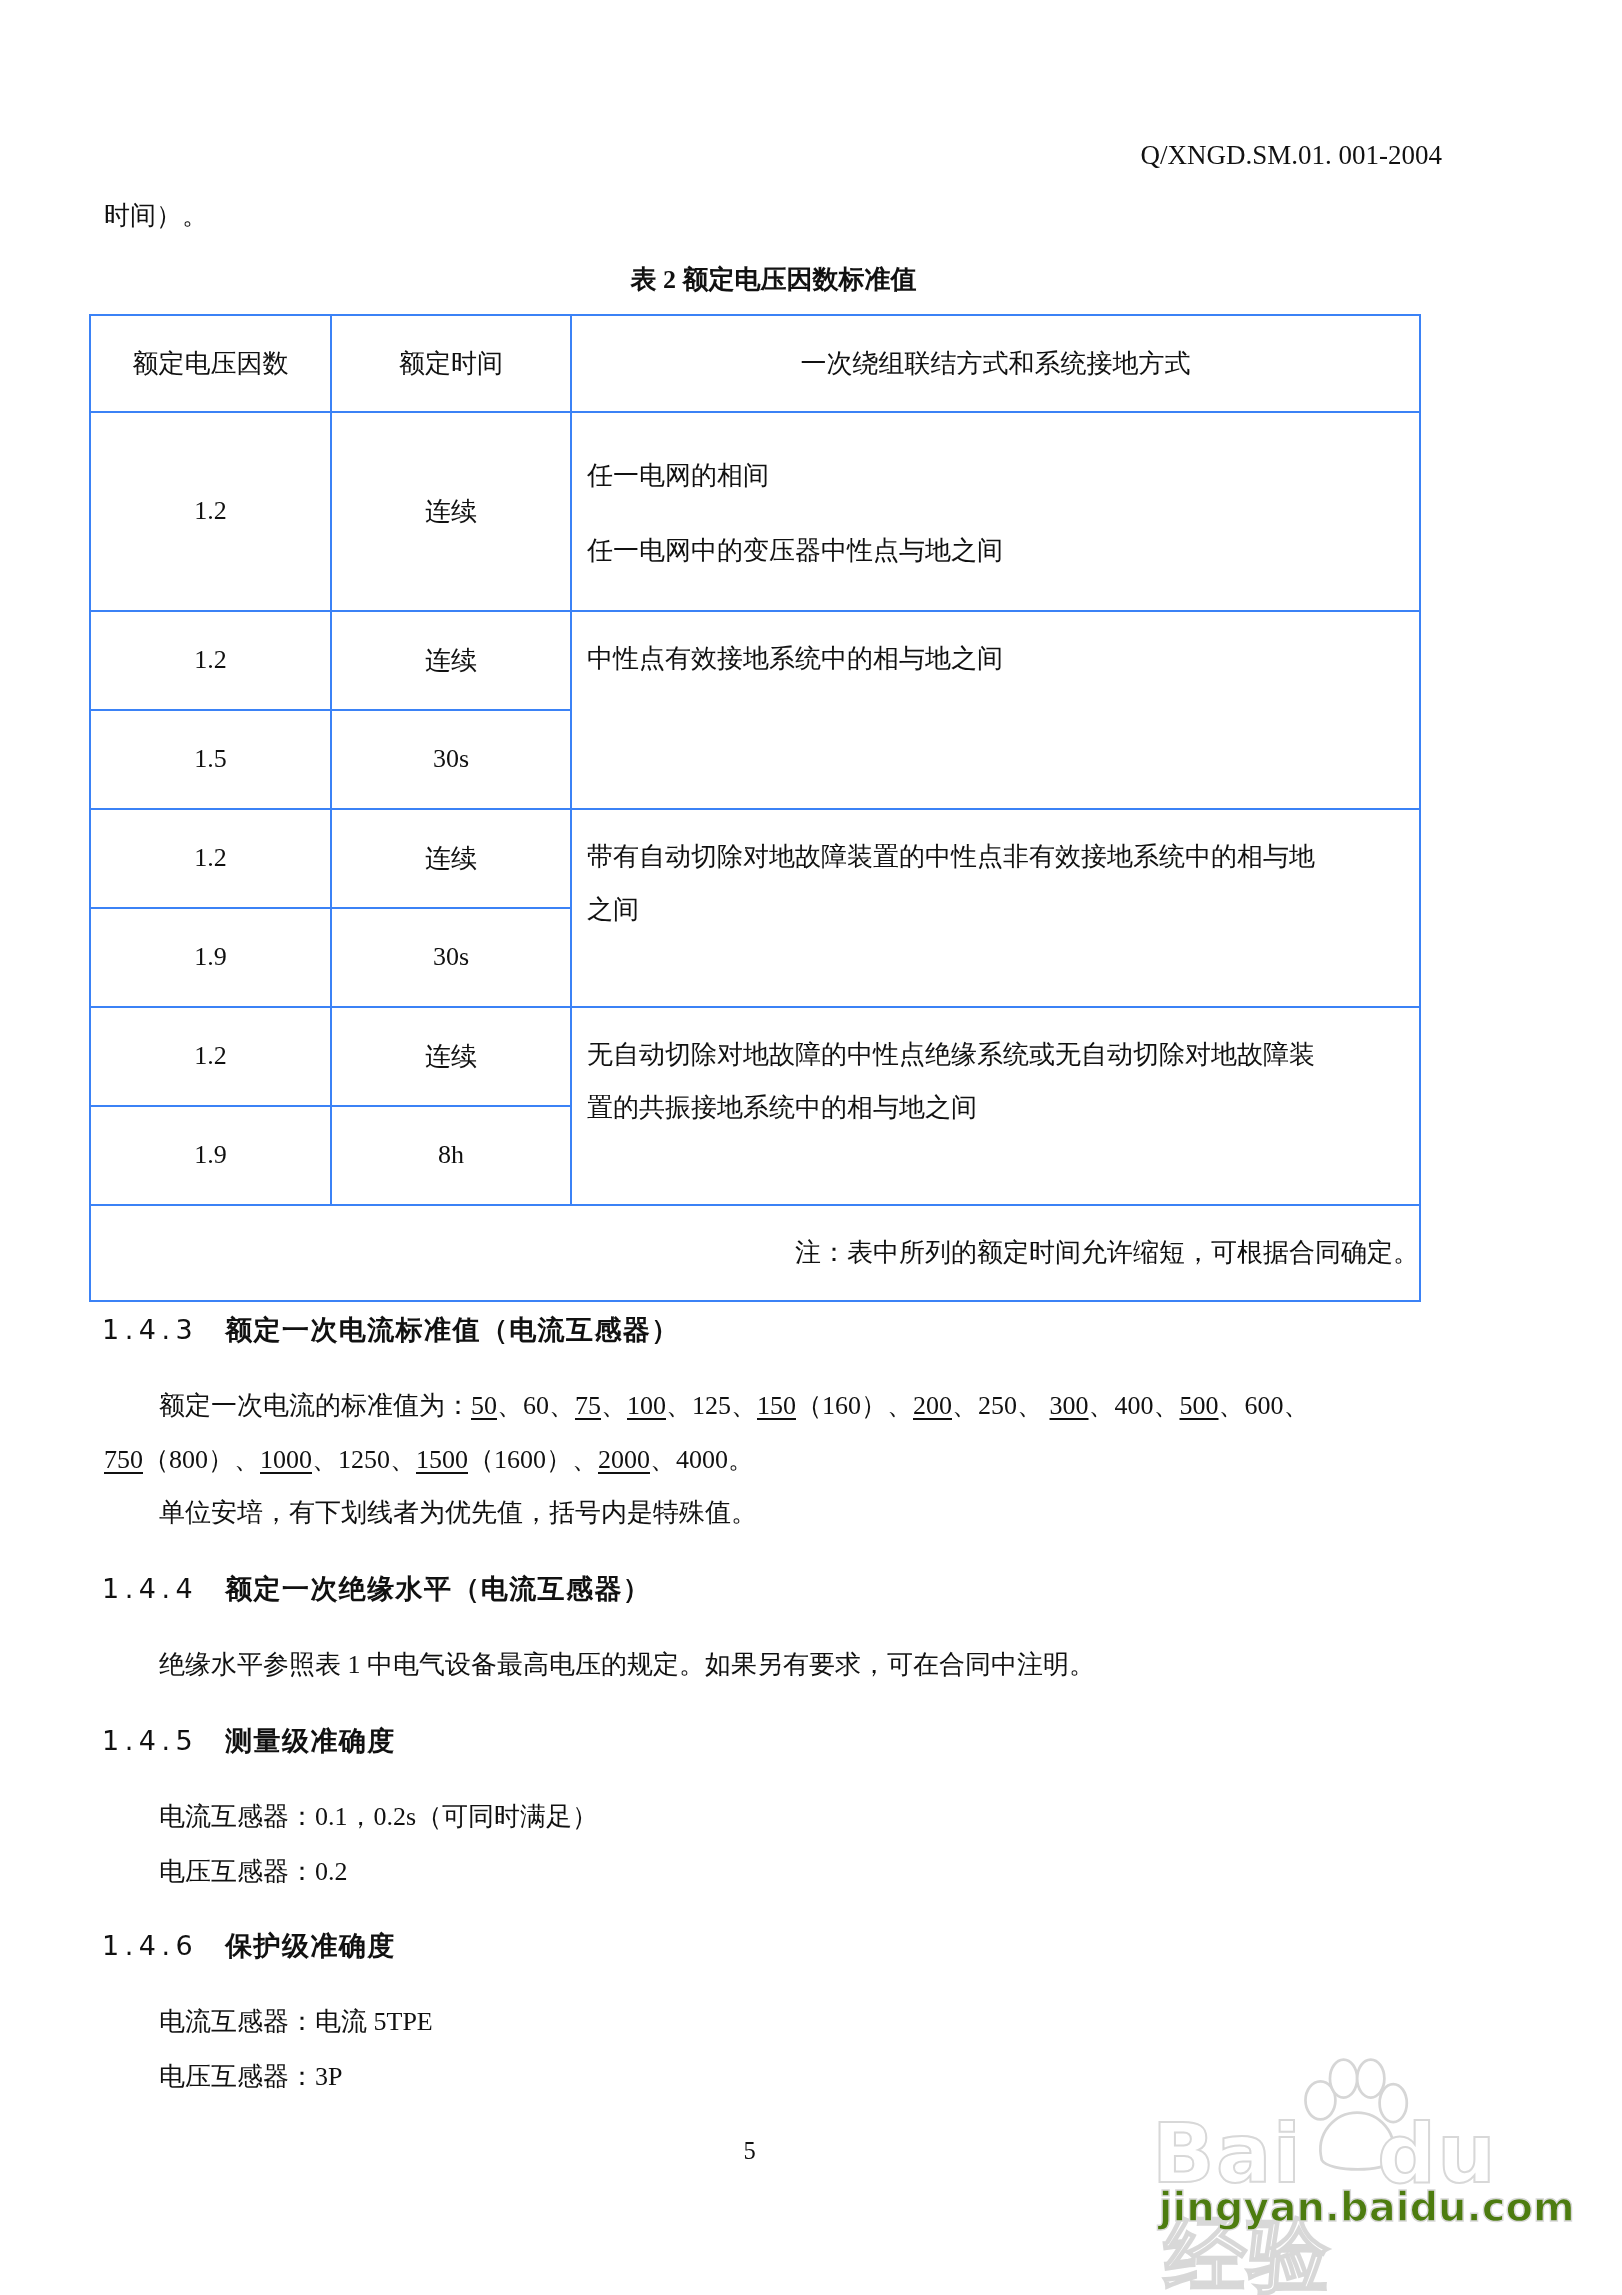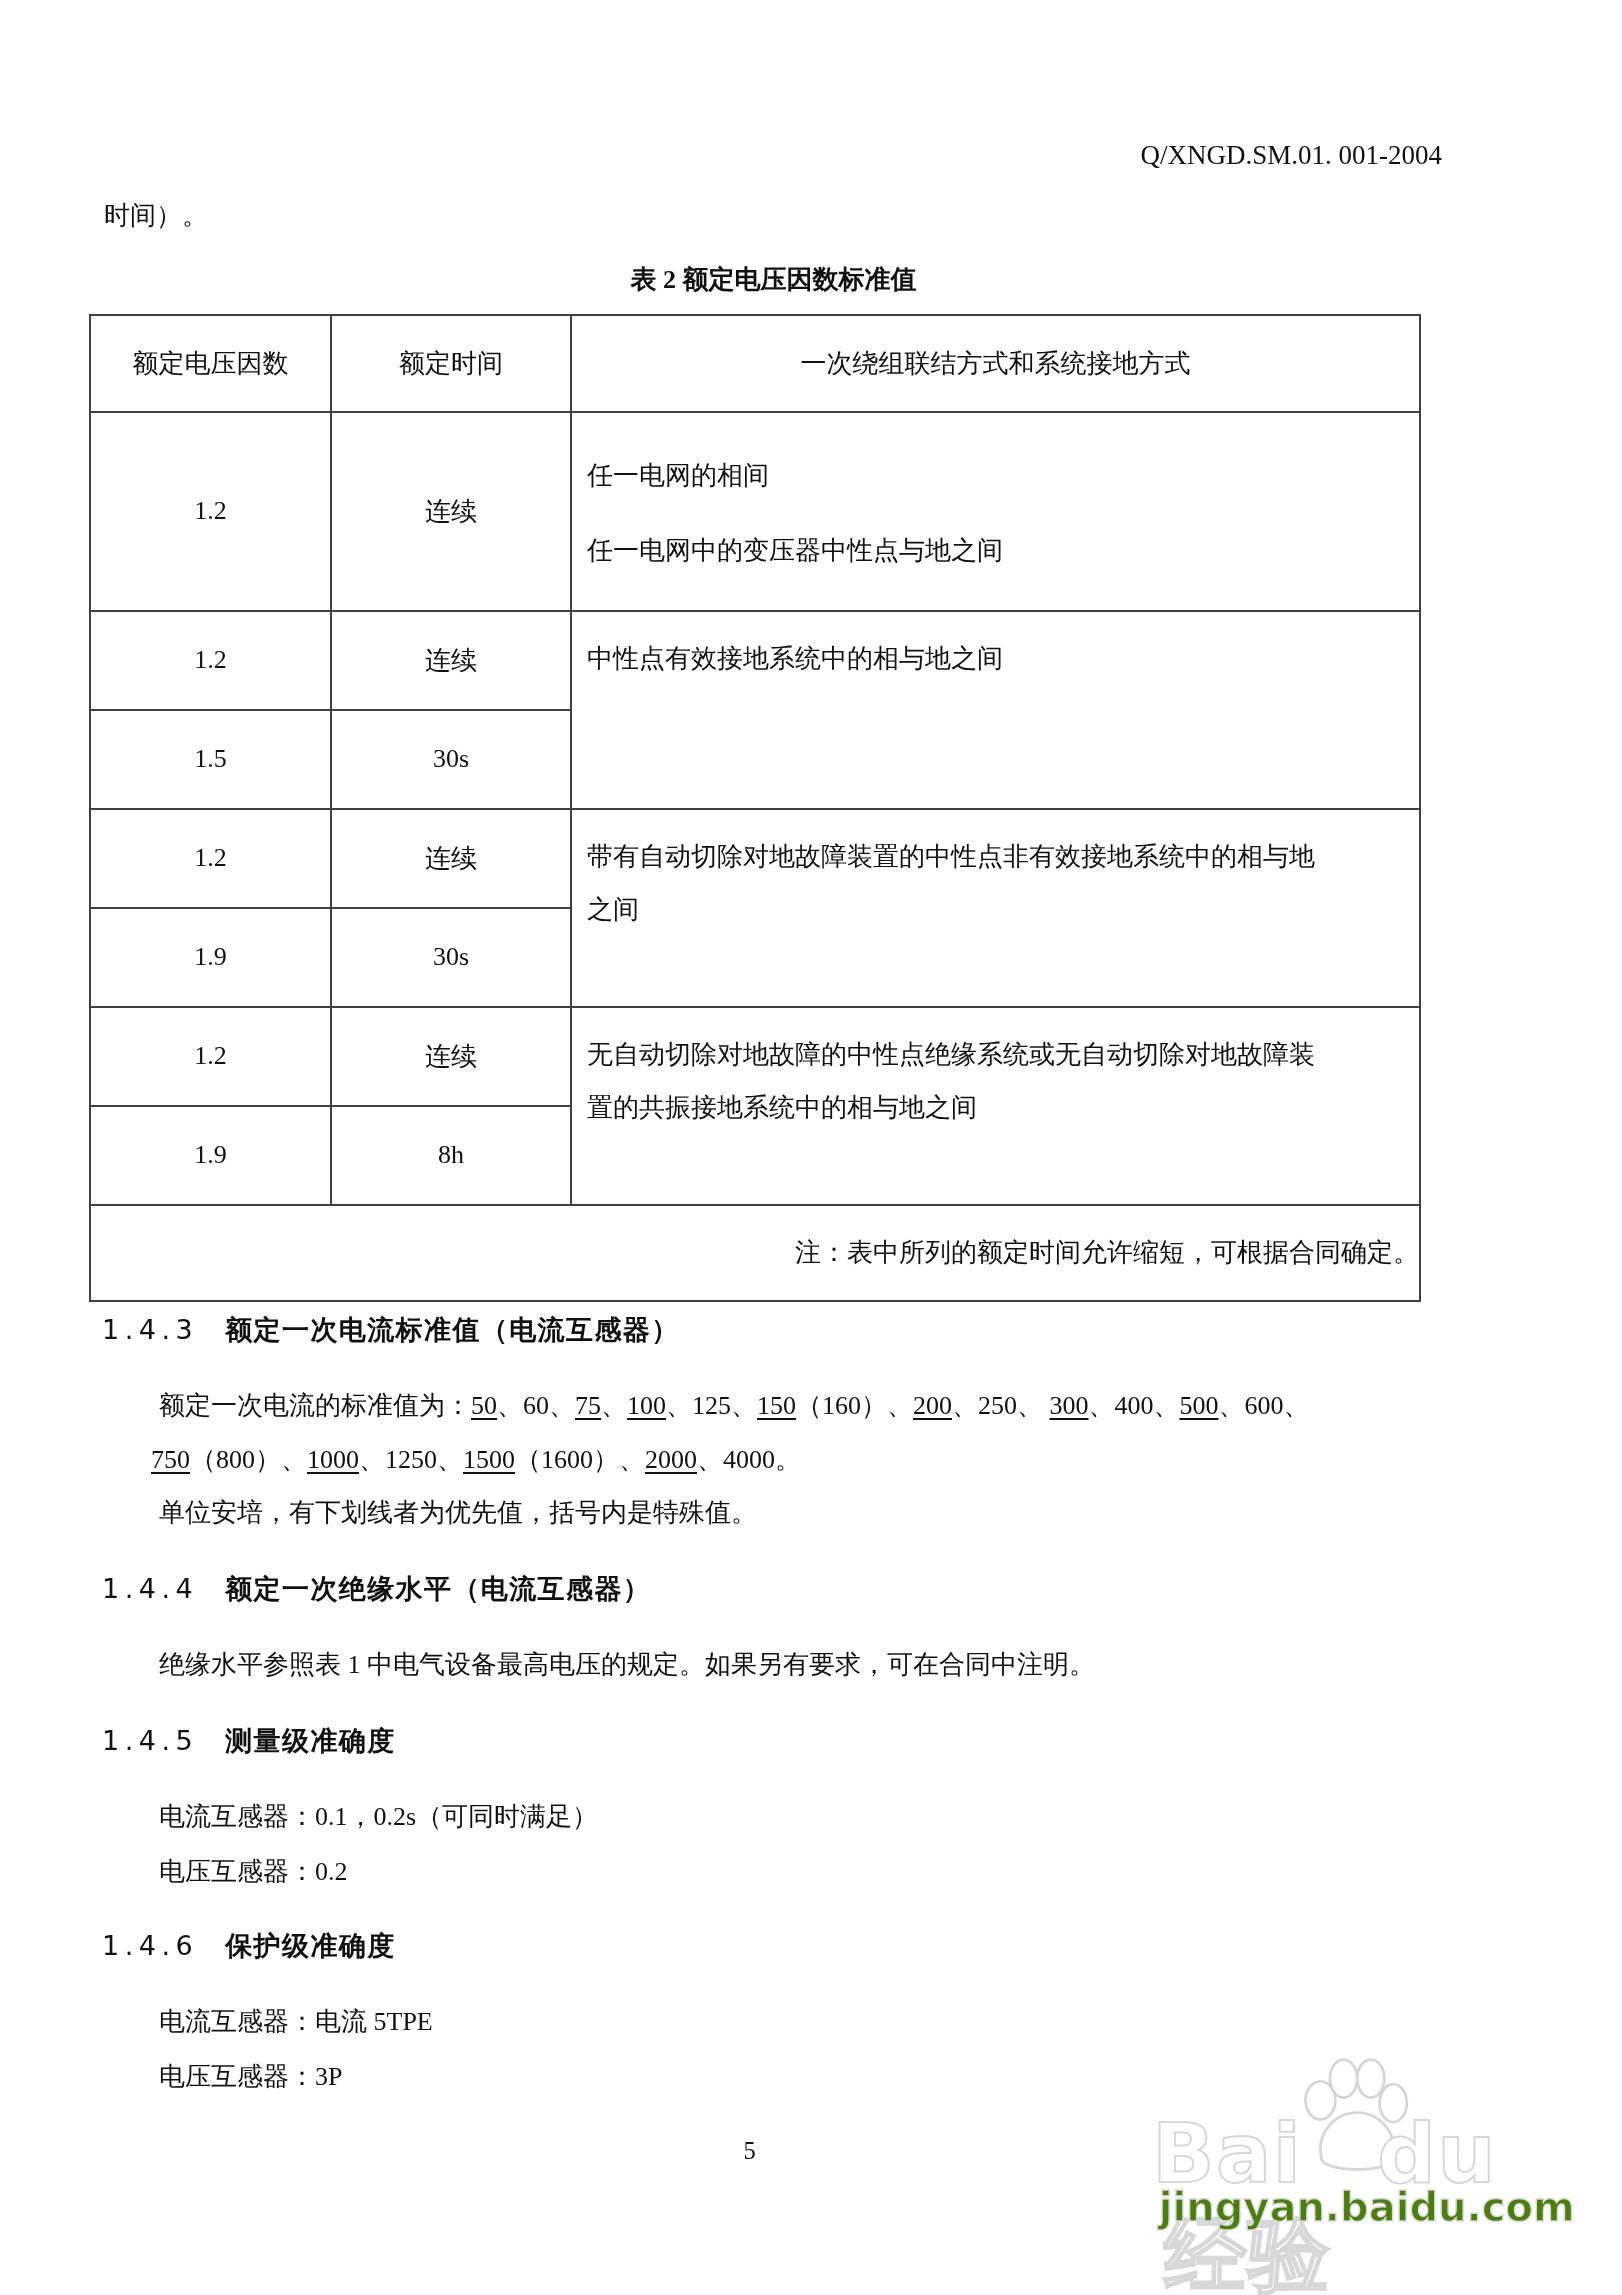--- a/index.html
+++ b/index.html
@@ -11,21 +11,21 @@
   .abs { position: absolute; white-space: nowrap; }
   .doc-code { right: 180px; top: 140px; font-size: 27px; }
   .cont-text { left: 104px; top: 198px; font-size: 26px; }
   .caption { left: 0; width: 1547px; text-align: center; top: 262px; font-size: 26px; font-weight: bold; }
 
   table.std {
     position: absolute; left: 89px; top: 314px; width: 1329px;
     border-collapse: collapse; font-size: 26px; table-layout: fixed;
   }
   table.std td {
-    border: 2px solid #404040; vertical-align: middle; padding: 0;
+    border: 2px solid #3b82f6; vertical-align: middle; padding: 0;
   }
   table.std col.c1 { width: 241px; }
   table.std col.c2 { width: 240px; }
   table.std col.c3 { width: 849px; }
   .hdr td { height: 95px; text-align: center; }
   .r-single td { height: 172px; }
   .r-half td { height: 97px; }
   td.num, td.time { text-align: center; }
   td.num, td.time { border-left-width: 0.7px !important; }
   td.col2 { border-left-width: 0.7px; text-align: center; }
@@ -121,21 +121,21 @@
   </tr>
 </tbody>
   </table>
 
 <div class="abs h" style="top:1312px;">
   <span class="num">1.4.3</span><span>额定一次电流标准值（电流互感器）</span>
 </div>
 <div class="abs p indent" style="top:1388px;">
   <span>额定一次电流的标准值为：</span><span id="line1"><u class="pref">50</u><span>、</span><span>60</span><span>、</span><u class="pref">75</u><span>、</span><u class="pref">100</u><span>、</span><span>125</span><span>、</span><u class="pref">150</u><span>（160）、</span><u class="pref">200</u><span>、</span><span>250</span><span>、  </span><u class="pref">300</u><span>、</span><span>400</span><span>、</span><u class="pref">500</u><span>、</span><span>600</span><span>、</span></span>
 </div>
-<div class="abs p flush" style="top:1442px;margin-left:47px;">
+<div class="abs p flush" style="top:1442px;">
   <span id="line2"><u class="pref">750</u><span>（800）、</span><u class="pref">1000</u><span>、</span><span>1250</span><span>、</span><u class="pref">1500</u><span>（1600）、</span><u class="pref">2000</u><span>、</span><span>4000</span><span>。</span></span>
 </div>
 <div class="abs p indent" style="top:1495px;">单位安培，有下划线者为优先值，括号内是特殊值。</div>
 
 <div class="abs h" style="top:1571px;">
   <span class="num">1.4.4</span><span>额定一次绝缘水平（电流互感器）</span>
 </div>
 <div class="abs p indent" style="top:1647px;">绝缘水平参照表 1 中电气设备最高电压的规定。如果另有要求，可在合同中注明。</div>
 
 <div class="abs h" style="top:1723px;">

